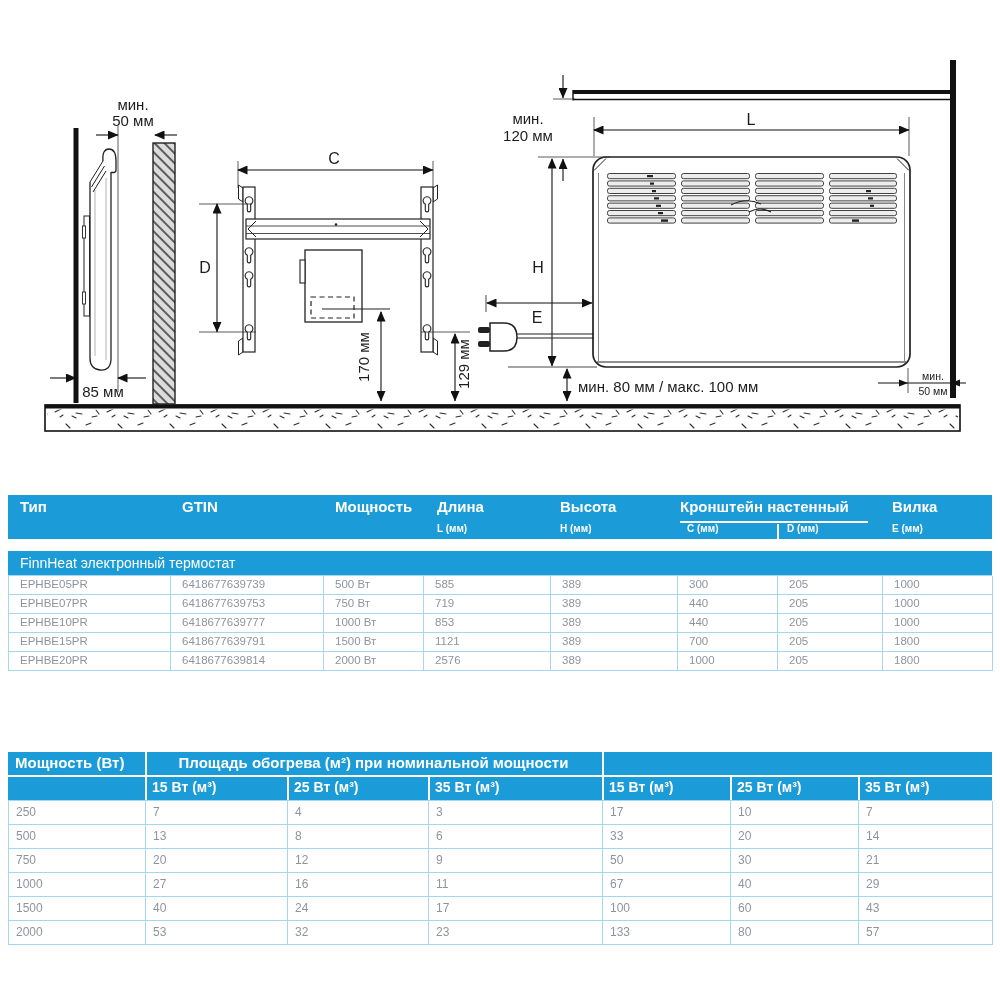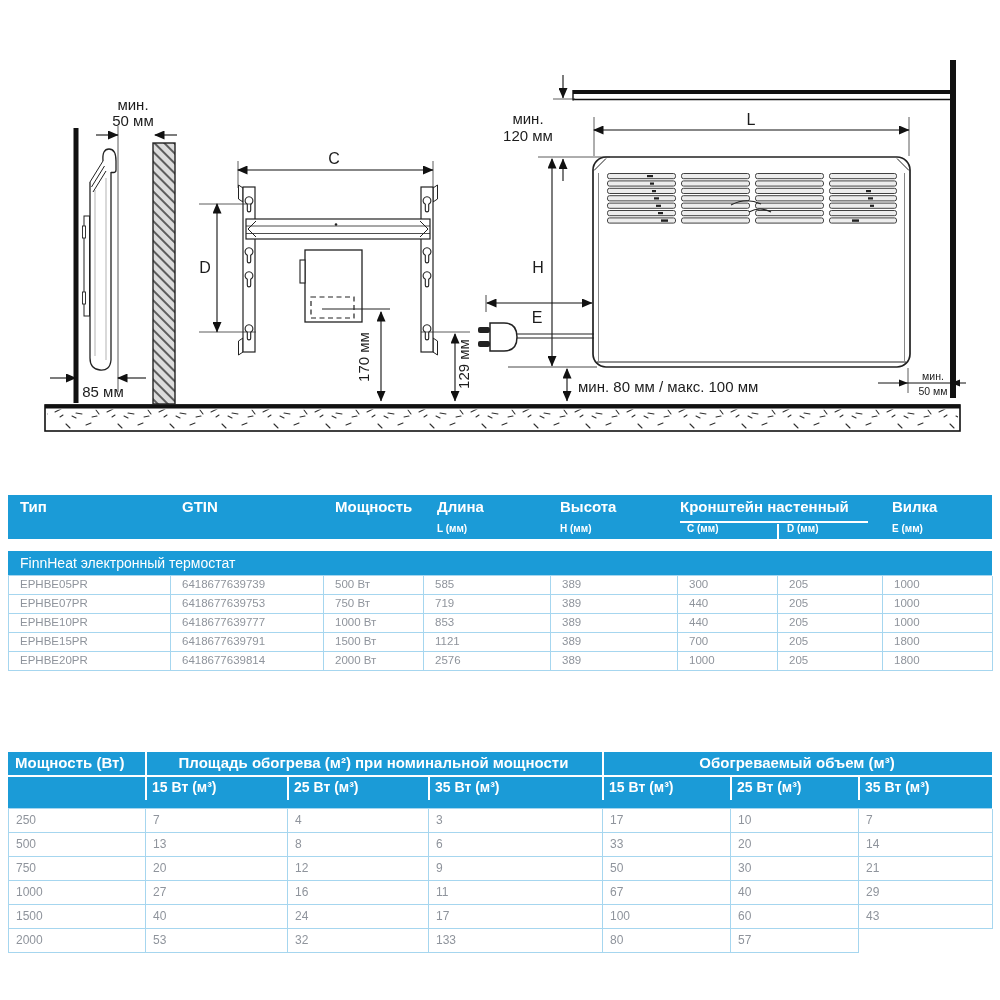--- a/index.html
+++ b/index.html
@@ -22,21 +22,21 @@
   .h-vdiv{position:absolute;left:769px;top:29px;width:2px;height:19px;background:#fff;}
   .t1-gap{height:12px;background:#fff;}
   .t1-band{height:24px;background:var(--blue);color:#fff;font-size:14px;line-height:24px;padding-left:12px;}
   .t1-rows{border-left:1px solid var(--bd);border-top:1px solid var(--bd);}
   .t1-row{display:grid;grid-template-columns:162px 153px 100px 127px 127px 100px 105px 110px;height:19px;}
   .t1-row>div{border-right:1px solid var(--bd);border-bottom:1px solid var(--bd);
     padding-left:11px;font-size:11.5px;color:var(--txt);line-height:17px;white-space:nowrap;overflow:hidden;}
 
   
   #table2{position:absolute;left:8px;top:752px;width:984px;}
-  .t2-head{position:relative;height:56px;background:var(--blue);}
+  .t2-head{position:relative;height:48px;background:var(--blue);}
   .g1{position:absolute;left:7px;top:2px;font-size:15px;font-weight:600;color:#fff;}
   .g2{position:absolute;left:137px;top:2px;width:457px;text-align:center;font-size:15px;font-weight:600;color:#fff;white-space:nowrap;}
   .g3{position:absolute;left:594px;top:2px;width:390px;text-align:center;font-size:15px;font-weight:600;color:#fff;white-space:nowrap;}
   .t2-hline{position:absolute;left:0;top:23px;width:984px;height:2px;background:#fff;}
   .sub{position:absolute;top:27px;font-size:14px;font-weight:600;color:#fff;white-space:nowrap;}
   .vfull{position:absolute;top:0;width:2px;height:48px;background:#fff;}
   .vsub{position:absolute;top:25px;width:2px;height:23px;background:#fff;}
   .t2-rows{border-left:1px solid var(--bd);border-top:1px solid var(--bd);}
   .t2-row{display:grid;grid-template-columns:137px 142px 141px 174px 128px 128px 134px;height:24px;}
   .t2-row>div{border-right:1px solid var(--bd);border-bottom:1px solid var(--bd);
@@ -353,21 +353,20 @@
           <div>205</div>
           <div>1800</div>
     </div>
   </div>
 </div>
 
 <div id="table2">
   <div class="t2-head">
     <span class="g1">Мощность (Вт)</span>
     <span class="g2">Площадь обогрева (м²) при номинальной мощности</span>
-    <span class="g3">Обогреваемый объем (м³)</span>
     <div class="t2-hline"></div>
     <div class="vfull" style="left:137px"></div>
     <div class="vfull" style="left:594px"></div>
     <div class="vsub" style="left:279px"></div>
     <div class="vsub" style="left:420px"></div>
     <div class="vsub" style="left:722px"></div>
     <div class="vsub" style="left:850px"></div>
     <span class="sub" style="left:144px">15 Вт (м³)</span>
     <span class="sub" style="left:286px">25 Вт (м³)</span>
     <span class="sub" style="left:427px">35 Вт (м³)</span>
@@ -418,20 +417,21 @@
           <div>24</div>
           <div>17</div>
           <div>100</div>
           <div>60</div>
           <div>43</div>
     </div>
     <div class="t2-row">
       <div>2000</div>
           <div>53</div>
           <div>32</div>
+          <div>23</div>
           <div>133</div>
           <div>80</div>
           <div>57</div>
     </div>
   </div>
 </div>
 
 </div>
 
 </body></html>

